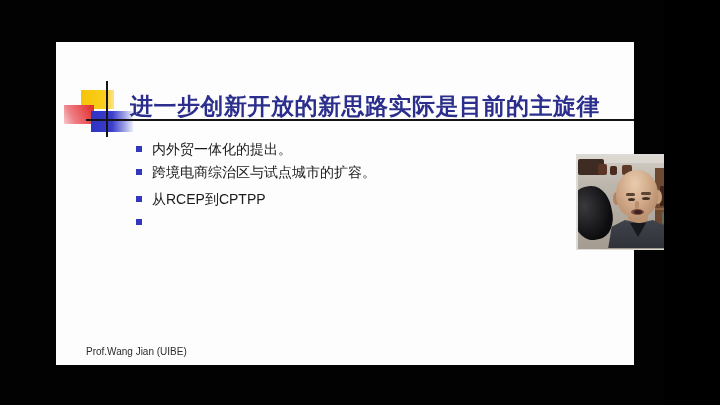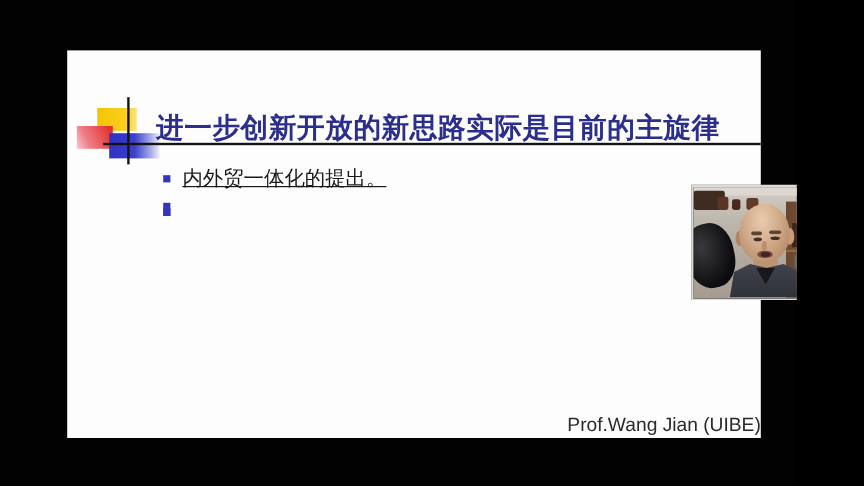--- a/index.html
+++ b/index.html
@@ -23,30 +23,30 @@
   .v-line{left:50px;top:39px;width:2px;height:56px;background:#141414;}
   .h-line{left:30px;top:77px;width:548px;height:2px;background:#141414;}
   .title{
     position:absolute;left:74px;top:50px;width:500px;margin:0;
     font-size:23px;line-height:28px;font-weight:600;letter-spacing:0.5px;
     color:#2B2E8C;white-space:nowrap;
   }
   .bullets{position:absolute;left:80px;top:96px;width:500px;}
   .bullet-item{
     position:relative;padding-left:16px;
-    font-size:17px;line-height:22.5px;color:#1A1A1A;text-decoration:underline;
+    font-size:14px;line-height:22.5px;color:#1A1A1A;
   }
   .bullet-item .marker{
     position:absolute;left:0;top:8px;width:6px;height:6px;background:#3336BE;
   }
   .bullet-item .btext{white-space:pre-line;}
   .bullet-item.gap{margin-top:5px;}
   .footer{
-    position:absolute;left:0;right:0;top:304px;text-align:right;
-    font-size:16px;color:#2B2B2B;
+    position:absolute;left:0;right:0;top:304px;text-align:left;padding-left:30px;
+    font-size:10px;color:#2B2B2B;
   }
   
   .webcam{
     position:absolute;left:576px;top:154px;width:128px;height:96px;
     border:2px solid #DBDBD7;border-bottom-width:1px;background:#111;
   }
   .video{position:relative;width:100%;height:100%;overflow:hidden;}
   .video div{position:absolute;}
   .wall{left:0;top:0;right:0;bottom:0;
     background:linear-gradient(180deg,#D3CEC6 0%,#BDB6AC 30%,#A59C91 100%);}
@@ -104,22 +104,27 @@
     <h1 class="title">进一步创新开放的新思路实际是目前的主旋律</h1>
 
     <div class="bullets">
       <div class="bullet-item">
         <span class="marker"></span>
         <span class="btext">内外贸一体化的提出。</span>
       </div>
       <div class="bullet-item">
         <span class="marker"></span>
       </div>
+      <div class="bullet-item">
+        <span class="marker"></span>
+        <span class="btext">跨境电商综治区与试点城市的扩容。</span>
+      </div>
       <div class="bullet-item gap">
         <span class="marker"></span>
+        <span class="btext">从RCEP到CPTPP</span>
       </div>
       <div class="bullet-item">
         <span class="marker"></span>
       </div>
     </div>
 
     <div class="footer">Prof.Wang Jian (UIBE)</div>
   </div>
 
   <div class="webcam">

